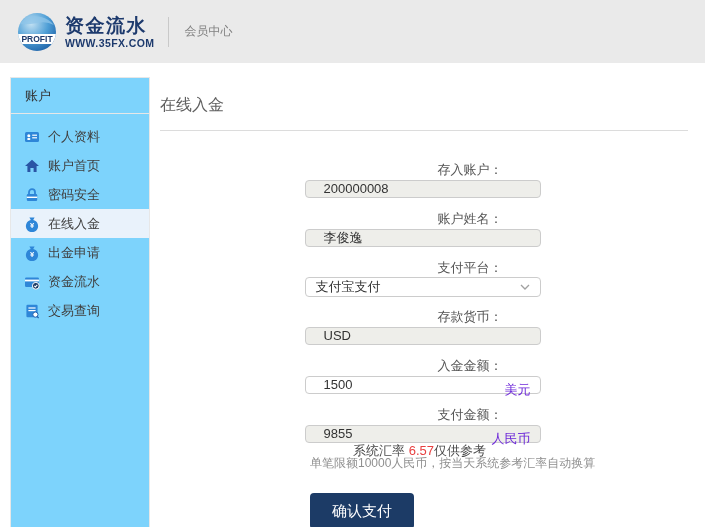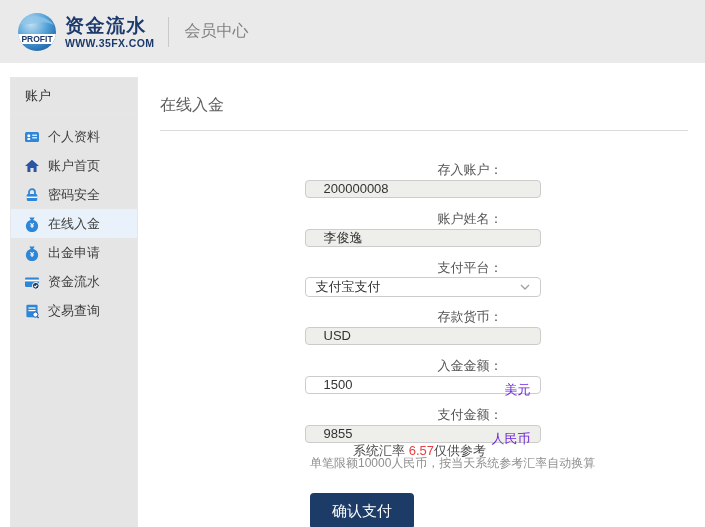--- a/index.html
+++ b/index.html
@@ -7,25 +7,25 @@
   .page { position:relative; width:705px; height:527px; background:#fff; overflow:hidden; }
 
   
   .header { height:63px; background:#eaeaea; display:flex; align-items:center; padding-left:16px; }
   .logo { display:flex; align-items:center; cursor:pointer; }
   .globe { width:42px; height:42px; }
   .brand { margin-left:7px; display:flex; flex-direction:column; }
   .brand-cn { color:#1d3a6d; font-weight:bold; font-size:19px; letter-spacing:1.5px; line-height:22px; }
   .brand-site { color:#1d3a6d; font-weight:bold; font-size:10.5px; letter-spacing:0.4px; }
   .header-divider { width:1px; height:30px; background:#c9c9c9; margin:0 15px 0 14px; }
-  .portal-title { color:#828282; font-size:16px; }
+  .portal-title { color:#828282; font-size:12px; }
 
   
-  .sidebar { position:absolute; left:10px; top:77px; width:128px; bottom:0;
-             background:#e5e5e5; border:1px solid #e7e7e7; border-bottom:none; }
+  .sidebar { position:absolute; left:10px; top:77px; width:140px; bottom:0;
+             background:#7dd3fc; border:1px solid #e7e7e7; border-bottom:none; }
   .group-title { height:36px; line-height:36px; padding-left:14px; font-size:13px; color:#333;
                  border-bottom:1px solid #e7e7e7; }
   .nav { padding-top:8px; }
   .nav-item { display:flex; align-items:center; height:29px; padding-left:13px;
               font-size:13px; color:#404040; cursor:pointer; }
   .nav-item.active { background:#e9f2fb; }
   .nav-icon { width:16px; height:16px; margin-right:8px; flex:0 0 16px; }
 
   
   .main { position:absolute; left:130px; top:77px; width:575px; }

